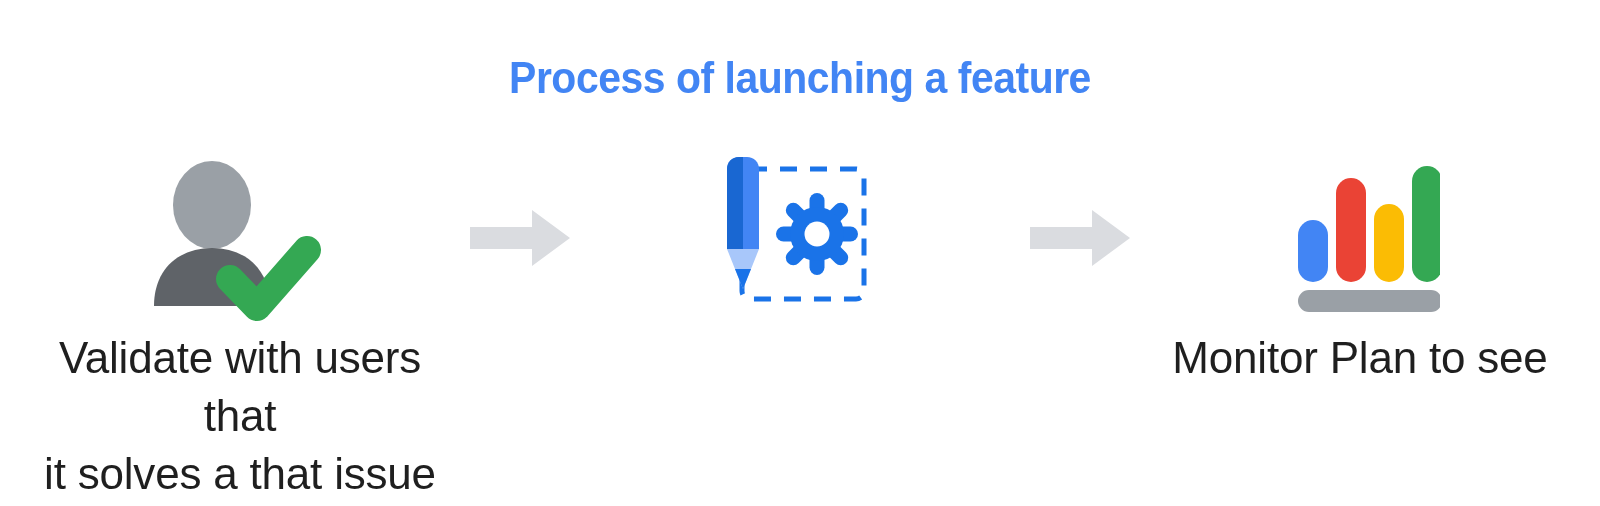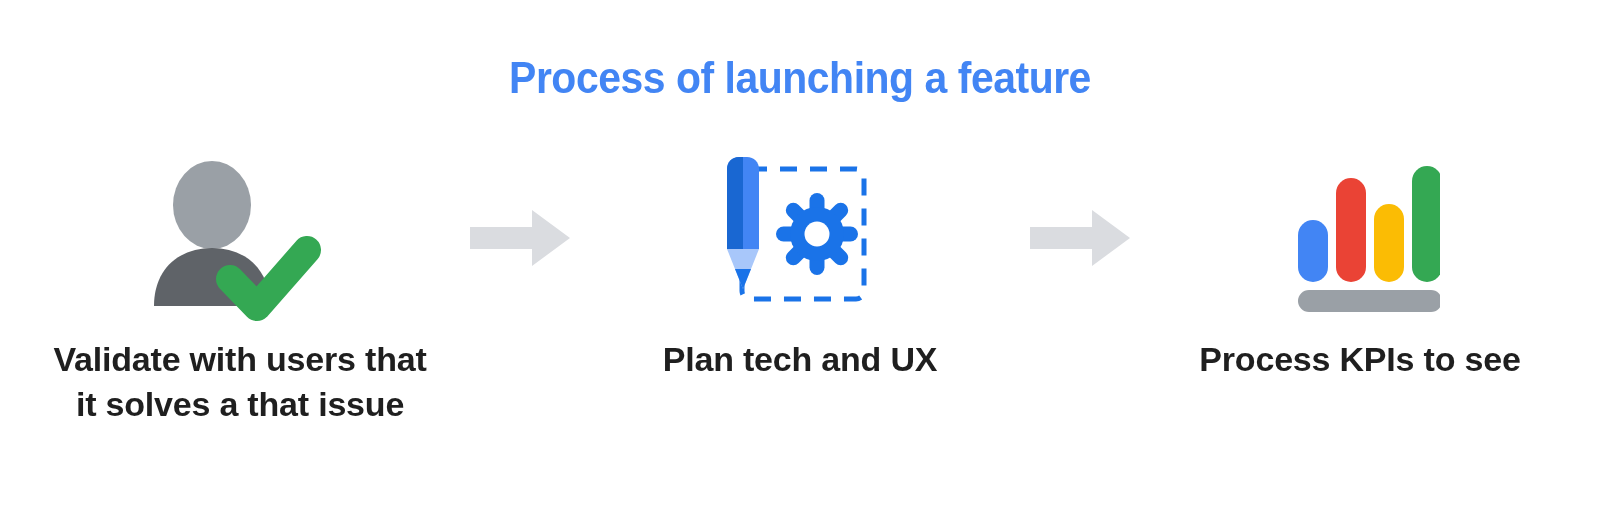--- a/index.html
+++ b/index.html
@@ -62,26 +62,26 @@
   .icon-box {
     height: 175px;
     width: 100%;
     display: flex;
     align-items: center;
     justify-content: center;
     position: relative;
   }
 
   .caption {
-    margin-top: 12px;
+    margin-top: 4px;
     text-align: center;
-    font-size: 34px;
+    font-size: 44px;
     line-height: 1.32;
     color: #1f1f1f;
-    font-weight: 700;
+    font-weight: 400;
     letter-spacing: -0.2px;
   }
 
   .arrow-cell {
     width: 130px;
     height: 175px;
     display: flex;
     align-items: center;
     justify-content: center;
     flex: 0 0 auto;
@@ -137,39 +137,38 @@
 
           <g>
             <path d="M14 19 C14 12 19 7 26 7 L34 7 C41 7 46 12 46 19 L46 99 L14 99 Z" fill="#4285F4"></path>
             <path d="M14 19 C14 12 19 7 26 7 L30 7 L30 99 L14 99 Z" fill="#1967D2"></path>
             <path d="M14 99 L46 99 L30 139 Z" fill="#A8C7FA"></path>
             <path d="M22 119 L38 119 L30 139 Z" fill="#1A73E8"></path>
           </g>
         </svg>
       </div>
       <div class="caption">
-        <div>Plan tech and UX</div>
       </div>
     </div>
 
     <div class="arrow-cell">
       <svg width="100" height="60" viewBox="0 0 100 60">
         <path d="M0 19 L62 19 L62 2 L100 30 L62 58 L62 41 L0 41 Z" fill="#DADCE0"></path>
       </svg>
     </div>
 
     <div class="step">
       <div class="icon-box">
         <svg width="160" height="160" viewBox="0 0 160 160">
           <rect x="18" y="62" width="30" height="62" rx="15" fill="#4285F4"></rect>
           <rect x="56" y="20" width="30" height="104" rx="15" fill="#EA4335"></rect>
           <rect x="94" y="46" width="30" height="78" rx="15" fill="#FBBC04"></rect>
           <rect x="132" y="8" width="30" height="116" rx="15" fill="#34A853"></rect>
           <rect x="18" y="132" width="144" height="22" rx="11" fill="#9AA0A6"></rect>
         </svg>
       </div>
       <div class="caption">
-        <div>Process KPIs to see</div>
+        <div>Monitor Plan to see</div>
       </div>
     </div>
 
   </div>
 </div>
 
 </body></html>

